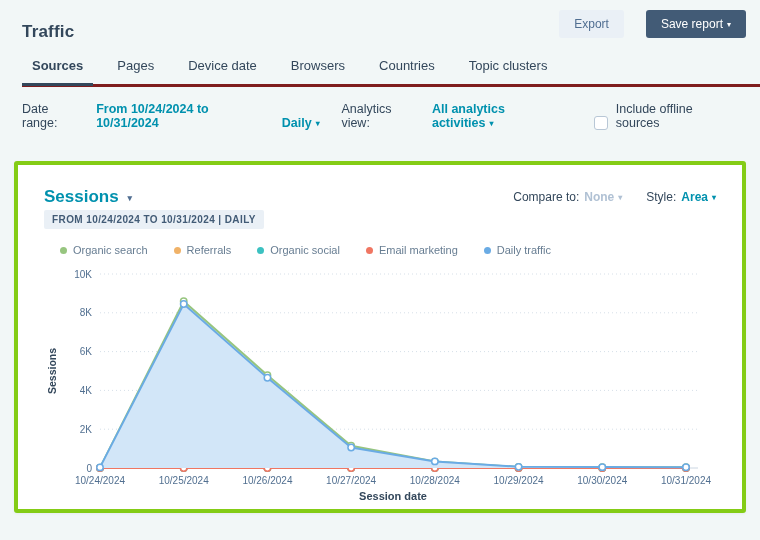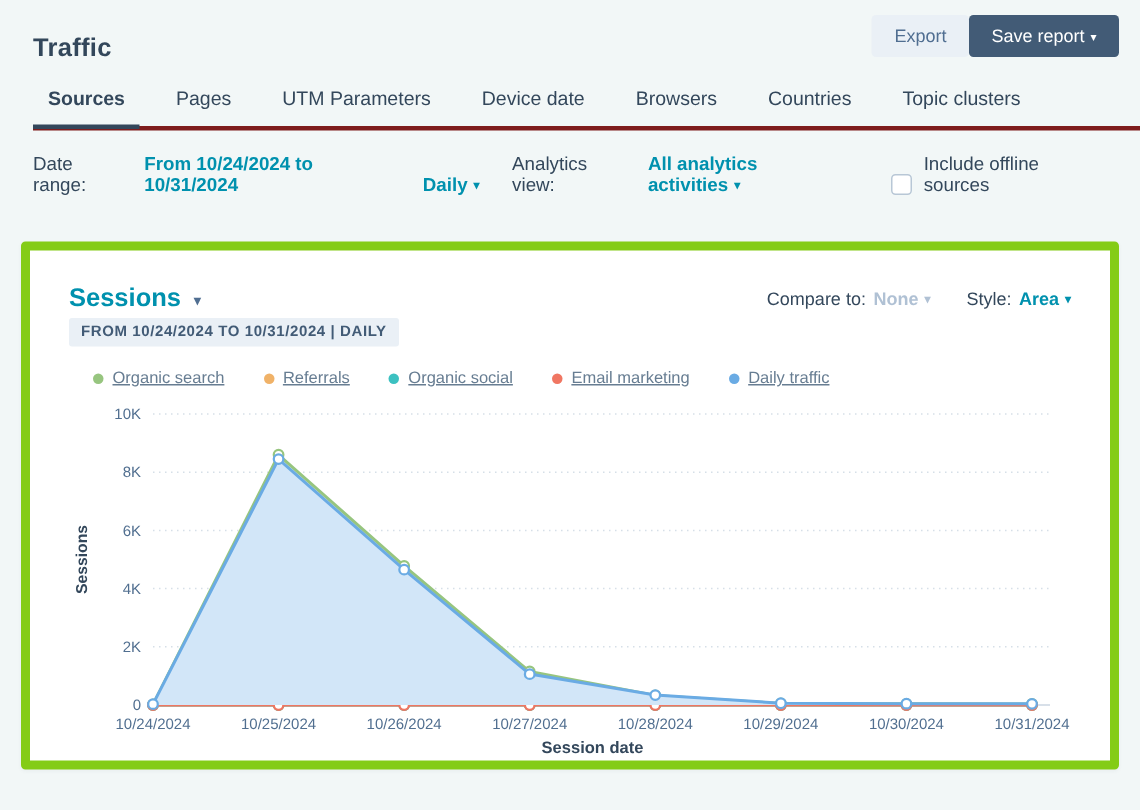--- a/index.html
+++ b/index.html
@@ -6,66 +6,65 @@
   html,body { margin:0; padding:0; }
   body {
     width:760px; height:540px; overflow:hidden;
     background:#f2f7f7;
     font-family:"Liberation Sans", sans-serif;
     color:#33475b;
   }
   
   .topbar { display:flex; justify-content:space-between; align-items:flex-start; padding:10px 14px 0 22px; }
   .page-title { font-size:17px; font-weight:bold; margin-top:12px; letter-spacing:.2px; }
-  .actions { display:flex; gap:0; }
+  .actions { display:flex; gap:22px; }
   .btn { font-size:12px; padding:7px 15px; border-radius:3px; border:none; cursor:pointer; font-family:inherit; }
   .btn-export { background:#eaf0f6; color:#506e91; }
   .btn-save { background:#425b76; color:#ffffff; }
   .btn-save .caret { color:#ffffff; }
   .caret { font-size:8px; margin-left:4px; vertical-align:1px; }
   
   .tabs { display:flex; column-gap:14px; margin:12px 0 0 22px; border-bottom:3px solid #7f1d1d; }
   .tab { font-size:13px; color:#33475b; padding:4px 10px 10px; border-bottom:3px solid transparent; margin-bottom:-2px; cursor:pointer; white-space:nowrap; }
   .tab.active { font-weight:bold; border-bottom-color:#33475b; }
   
   .filter-row { display:flex; align-items:flex-end; margin:15px 22px 31px; font-size:12.5px; }
   .lbl { color:#33475b; }
   .link-teal { color:#0091ae; font-weight:bold; cursor:pointer; }
   .sep { width:10px; }
   .sep-lg { width:22px; }
   .checkbox { width:14px; height:14px; border:1px solid #b8c7d6; border-radius:3px; background:#fff; margin:0 8px 0 26px; flex:0 0 auto; cursor:pointer; }
   
-  .card { margin:0 14px; background:#ffffff; border:6px solid #84cc16; border-radius:3px; box-shadow:0 1px 3px rgba(45,62,80,.05); padding:22px 26px 0; height:352px; }
+  .card { margin:0 14px; background:#ffffff; border:4px solid #84cc16; border-radius:3px; box-shadow:0 1px 3px rgba(45,62,80,.05); padding:22px 26px 0; height:352px; }
   .report-header { display:flex; justify-content:space-between; align-items:center; }
   .report-title { color:#0091ae; font-size:17px; font-weight:bold; cursor:pointer; }
   .report-title .caret { color:#506e91; font-size:9px; }
   .report-controls { display:flex; align-items:flex-end; gap:5px; font-size:12px; }
   .muted { color:#b0c1d4; font-weight:bold; cursor:pointer; }
   .gap18 { width:14px; }
   .badge { display:inline-block; margin-top:3px; background:#eaf0f6; color:#425b76; font-size:10px; font-weight:bold; letter-spacing:.4px; padding:4px 8px; border-radius:2px; }
-  .legend { display:flex; align-items:flex-end; gap:26px; margin:15px 0 0 16px; font-size:11px; color:#677d92;text-decoration:underline; }
+  .legend { display:flex; align-items:flex-end; gap:26px; margin:15px 0 0 16px; font-size:11px; color:#677d92; }
   .legend-item { display:flex; align-items:center; cursor:pointer; }
   .legend-item .dot { width:7px; height:7px; border-radius:50%; display:inline-block; margin-right:6px; }
   #chart { display:block; margin-top:8px; }
 </style>
 </head>
 <body>
 
 <div class="topbar">
   <div class="page-title">Traffic</div>
   <div class="actions">
     <button class="btn btn-export"><span>Export</span></button>
     <button class="btn btn-save"><span>Save report</span><span class="caret">▾</span></button>
   </div>
 </div>
 
 <div class="tabs" id="tabs">
     <div class="tab active">Sources</div>
     <div class="tab">Pages</div>
-    <div class="tab">UTM Parameters</div>
     <div class="tab">Device date</div>
     <div class="tab">Browsers</div>
     <div class="tab">Countries</div>
     <div class="tab">Topic clusters</div>
   </div>
 
 <div class="filter-row">
   <span class="lbl">Date range:</span>
   <span class="sep"></span>
   <span class="link-teal">From 10/24/2024 to 10/31/2024</span>

